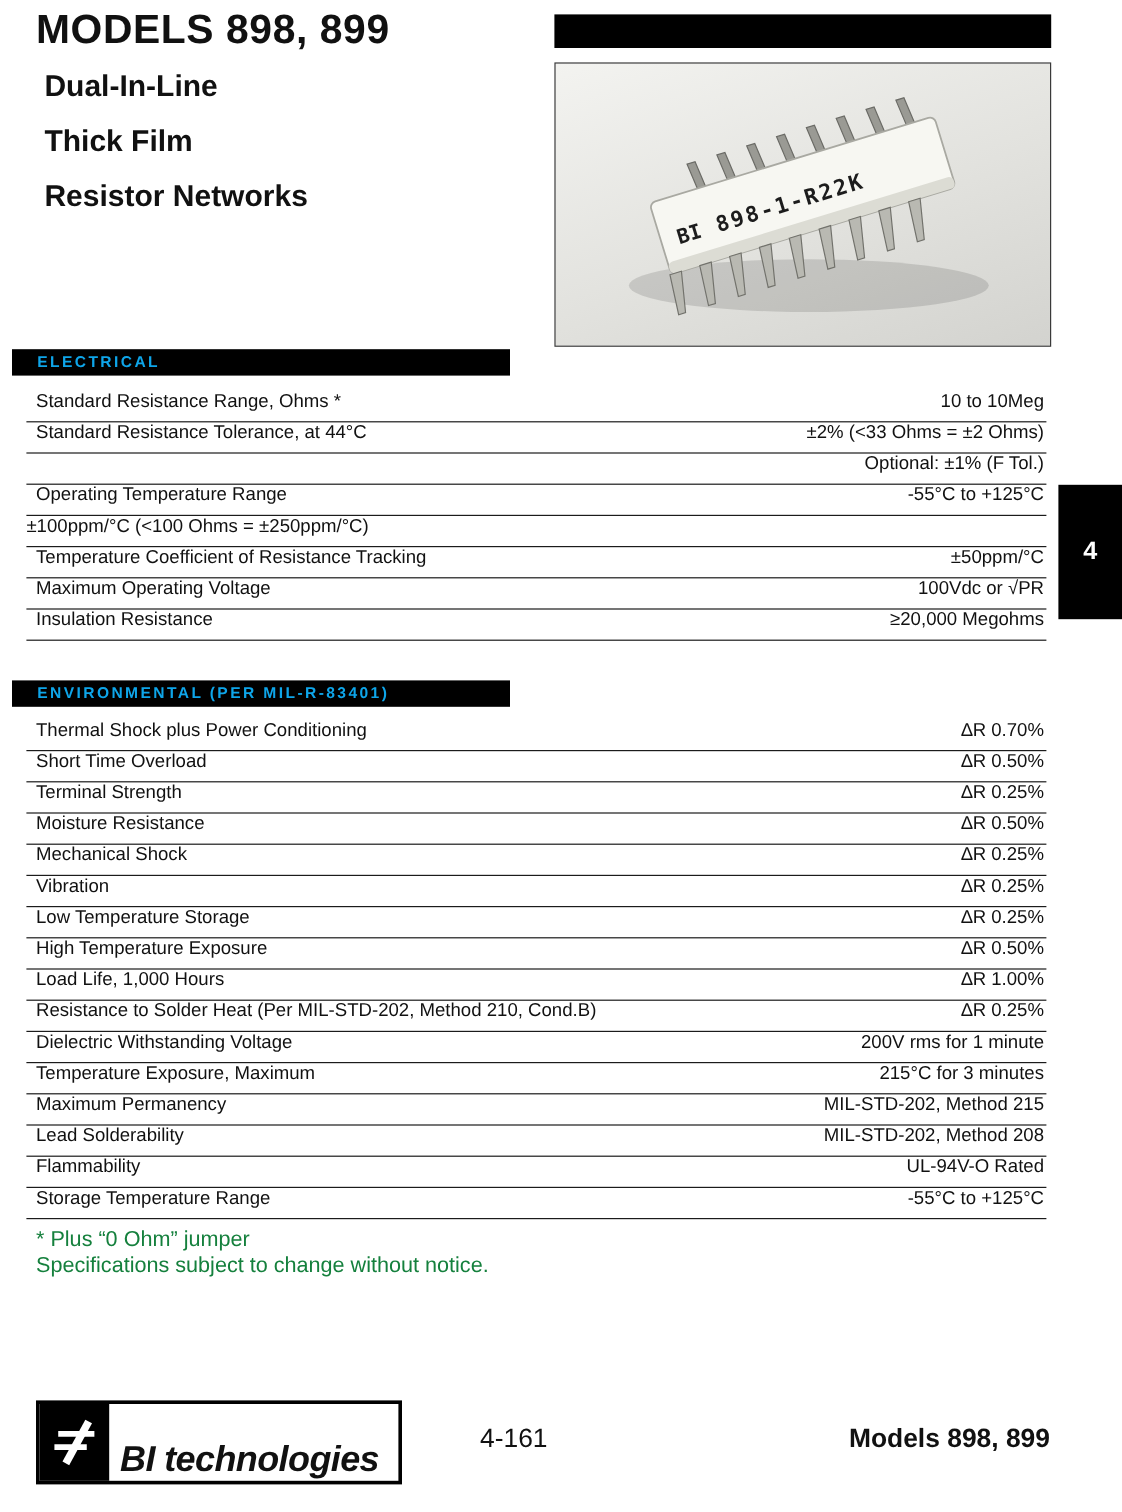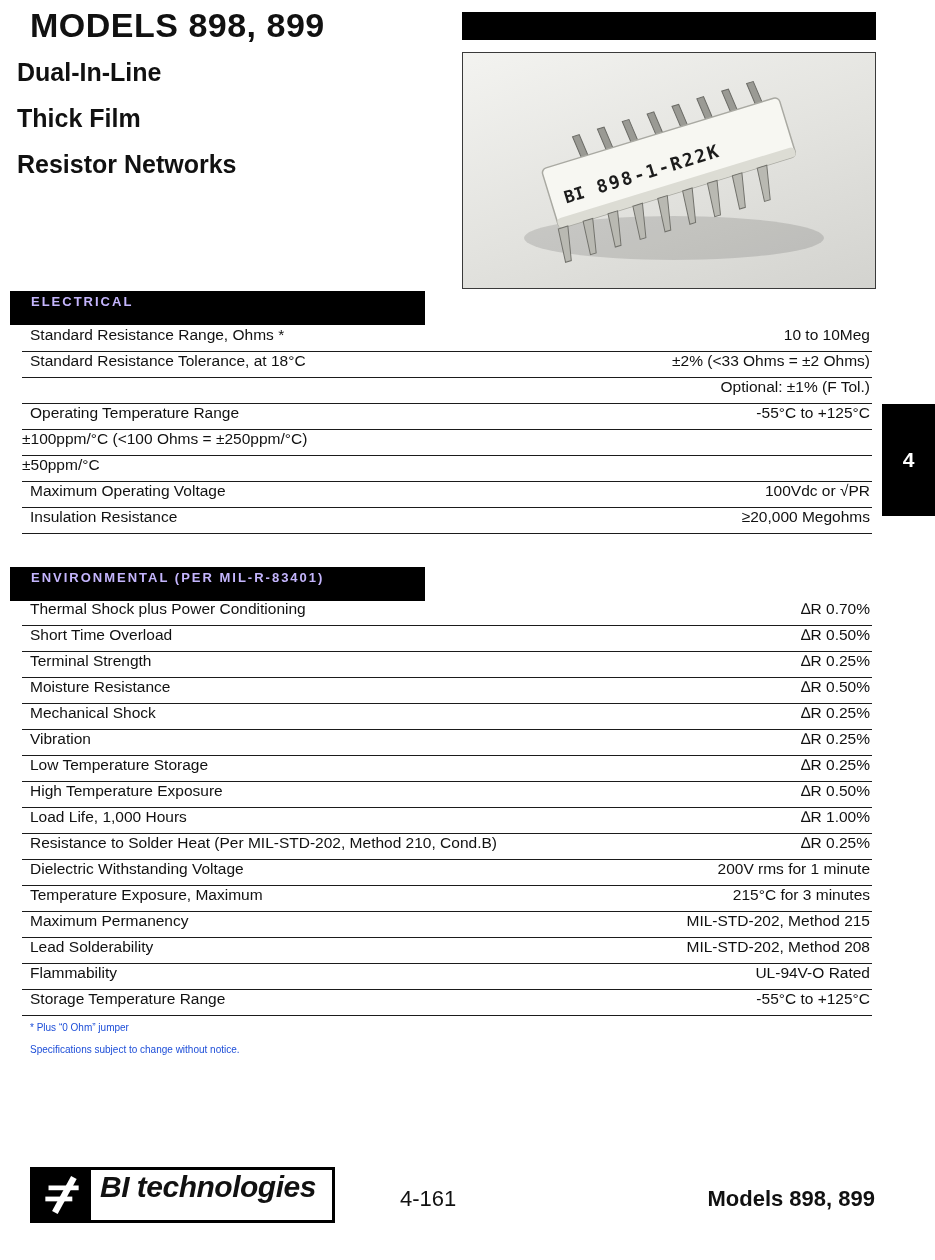--- a/index.html
+++ b/index.html
@@ -8,34 +8,34 @@
     width:935px; height:1260px; position:relative; overflow:hidden;
     font-family:"Liberation Sans", sans-serif; color:#111;
   }
   .abs { position:absolute; }
 
   
   .title {
     left:30px; top:6px; font-size:34px; font-weight:900; letter-spacing:.5px;
     font-family:"Liberation Sans", sans-serif;
   }
-  .subtitle { left:17px; font-size:25px; font-weight:800; }
+  .subtitle { left:37px; font-size:25px; font-weight:800; }
   .sub1 { top:58px; } .sub2 { top:104px; } .sub3 { top:150px; }
 
   .top-black-bar { left:462px; top:12px; width:414px; height:28px; background:#000; }
 
   .chip-frame {
     left:462px; top:52px; width:414px; height:237px;
     border:1px solid #3a3a3a; background:linear-gradient(160deg,#f3f3f0 0%,#e2e2de 55%,#d3d3cf 100%);
     display:flex; align-items:center; justify-content:center;
   }
 
   
   .section-bar {
-    left:10px; width:415px; height:34px; background:#000; color:#c4b5fd;
+    left:10px; width:415px; height:22px; background:#000; color:#0ea5e9;
     font-size:13px; font-weight:bold; letter-spacing:2px; line-height:22px;
     padding-left:21px; white-space:nowrap;
   }
   .bar-electrical { top:291px; }
   .bar-environmental { top:567px; }
 
   
   .spec-table { left:22px; width:850px; }
   .table-electrical { top:326px; }
   .table-environmental { top:600px; }
@@ -48,28 +48,28 @@
   .spec-value { padding-right:2px; white-space:nowrap; text-align:right; }
 
   
   .side-tab {
     left:882px; top:404px; width:53px; height:112px; background:#000; color:#fff;
     display:flex; align-items:center; justify-content:center;
     font-size:21px; font-weight:bold;
   }
 
   
-  .footnote { left:30px; font-size:10px; color:#1d4ed8; }
+  .footnote { left:30px; font-size:18px; color:#15803d; }
   .fn1 { top:1022px; } .fn2 { top:1044px; }
 
   
   .logo-box {
-    left:30px; top:1167px; width:305px; height:56px;
+    left:30px; top:1167px; width:305px; height:70px;
     border:3.5px solid #000; background:#fff;
-    display:flex; align-items:flex-start;
+    display:flex; align-items:flex-end;
   }
   .logo-icon {
     width:58px; height:100%; background:#000; flex:0 0 auto;
     display:flex; align-items:center; justify-content:center;
   }
   .logo-text {
     font-size:30px; font-weight:bold; font-style:italic;
     padding-left:9px; letter-spacing:-0.5px; white-space:nowrap;
   }
   .page-number { left:400px; top:1186px; font-size:22px; font-weight:normal; }
@@ -128,39 +128,40 @@
 <div class="abs section-bar bar-electrical">ELECTRICAL</div>
 
 <div class="abs spec-table table-electrical">
 
     <div class="spec-row">
       <span class="spec-label">Standard Resistance Range, Ohms *</span>
       <span class="spec-value">10 to 10Meg</span>
     </div>
 
     <div class="spec-row">
-      <span class="spec-label">Standard Resistance Tolerance, at 18°C</span>
+      <span class="spec-label">Standard Resistance Tolerance, at 44°C</span>
       <span class="spec-value">±2% (&lt;33 Ohms = ±2 Ohms)</span>
     </div>
 
     <div class="spec-row">
       <span class="spec-label"></span>
       <span class="spec-value">Optional: ±1% (F Tol.)</span>
     </div>
 
     <div class="spec-row">
       <span class="spec-label">Operating Temperature Range</span>
       <span class="spec-value">-55°C to +125°C</span>
     </div>
 
     <div class="spec-row">
       <span class="spec-value">±100ppm/°C (&lt;100 Ohms = ±250ppm/°C)</span>
     </div>
 
     <div class="spec-row">
+      <span class="spec-label">Temperature Coefficient of Resistance Tracking</span>
       <span class="spec-value">±50ppm/°C</span>
     </div>
 
     <div class="spec-row">
       <span class="spec-label">Maximum Operating Voltage</span>
       <span class="spec-value">100Vdc or √PR</span>
     </div>
 
     <div class="spec-row">
       <span class="spec-label">Insulation Resistance</span>

